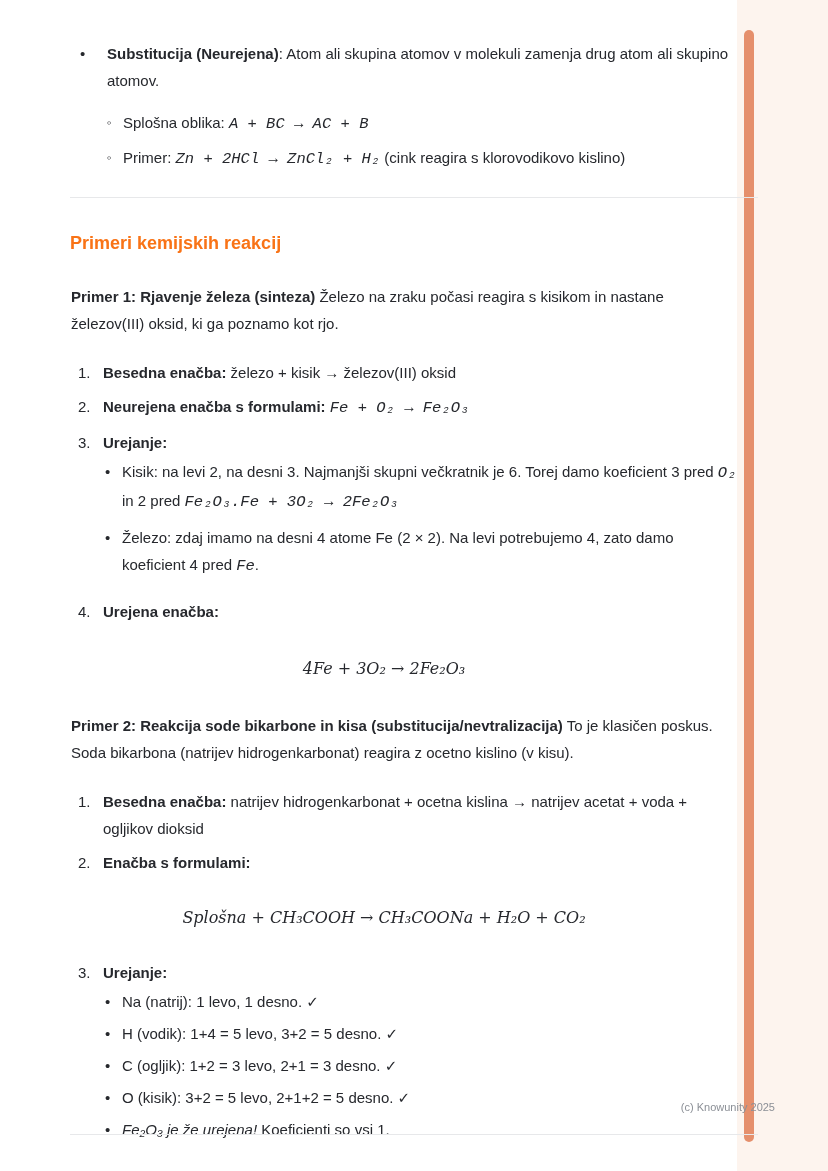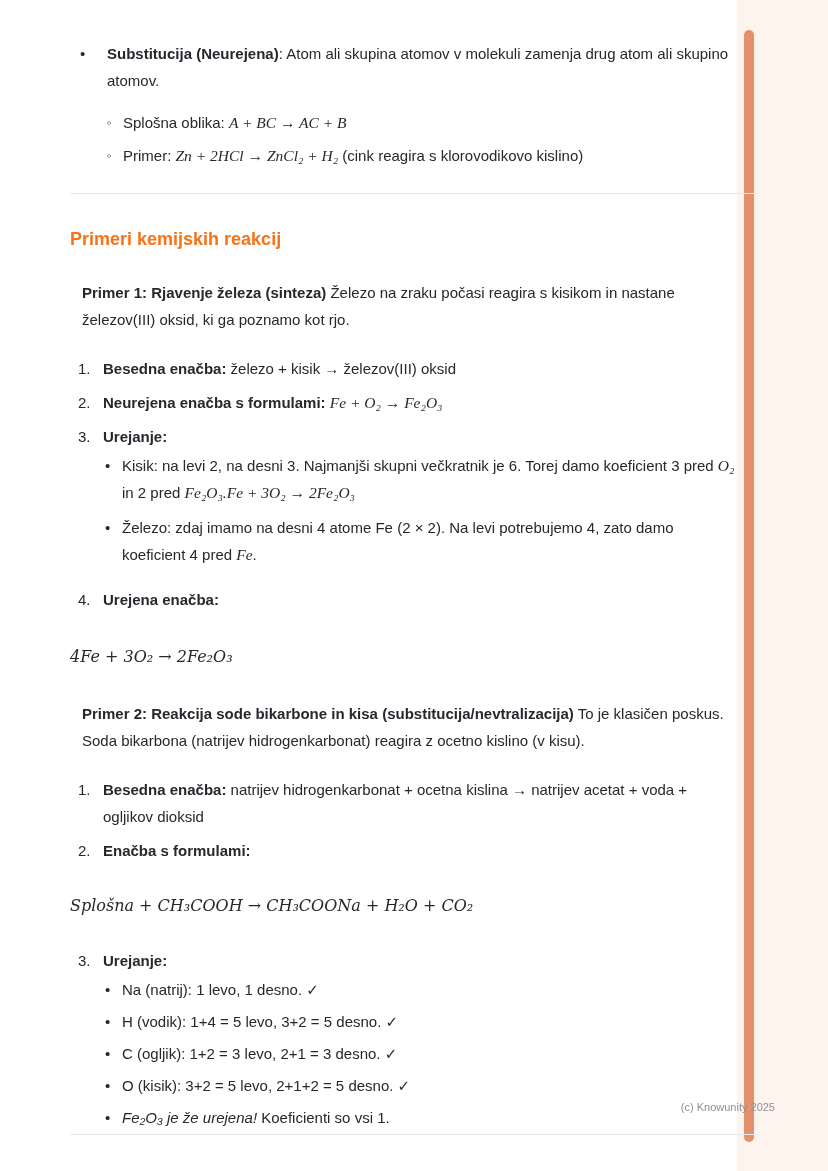--- a/index.html
+++ b/index.html
@@ -3,37 +3,37 @@
 <meta charset="utf-8">
 <style>
   html,body{margin:0;padding:0;}
   body{width:828px;height:1171px;background:#ffffff;font-family:"Liberation Sans","DejaVu Sans",sans-serif;}
   .page{position:relative;width:828px;height:1171px;background:#ffffff;overflow:hidden;}
   .side-strip{position:absolute;top:0;right:0;width:91px;height:1171px;background:#fdf4ee;z-index:0;}
   .accent-bar{position:absolute;left:744px;top:30px;width:10px;height:1112px;background:#e58f6c;border-radius:5px;z-index:1;}
   .content{position:relative;z-index:2;padding:40px 0 0 70px;width:668px;color:#26282d;font-size:15px;line-height:27px;}
   .b{font-weight:bold;}
   .i{font-style:italic;}
-  .math{font-family:Liberation Serif, serif;font-style:italic;font-size:15.5px;white-space:pre-wrap;}
+  .math{font-family:Liberation Mono, monospace;font-style:italic;font-size:15.5px;white-space:pre-wrap;}
   .row{display:flex;align-items:flex-start;}
   .marker{flex:none;color:#26282d;}
   .l1 .marker{width:27px;padding-left:10px;}
   .l2{margin-left:37px;margin-bottom:6px;}
   .l2 .marker{width:16px;font-size:13px;}
   .num .marker{width:25px;padding-left:8px;}
   .nest{margin-left:35px;margin-bottom:8px;}
   .nest .marker{width:17px;}
   .libody{flex:1;min-width:0;}
   hr.rule{border:none;border-top:1px solid #e7e8ea;width:688px;margin:24px 0 0 0;}
   .heading{color:#f97316;font-size:18px;font-weight:bold;margin:30px 0 0 0;line-height:30px;}
-  .para{margin:25px 0 0 12px;}
+  .para{margin:25px 0 0 1px;}
   .listtop{margin-top:22px;}
   .num{margin-bottom:7px;}
   .step4{margin-top:18px;}
-  .eq{text-align:left;font-family:"DejaVu Serif","Liberation Serif",serif;font-style:italic;font-size:16px;margin:30px 40px 30px 0;}
+  .eq{text-align:center;font-family:"DejaVu Serif","Liberation Serif",serif;font-style:italic;font-size:16px;margin:30px 40px 30px 0;}
   .checks .row{margin-bottom:5px;}
   .credit{position:absolute;top:1101px;right:53px;font-size:11px;color:#8b8f96;z-index:3;}
   .bottom-rule{position:absolute;left:70px;top:1134px;width:688px;border-top:1px solid #e7e8ea;z-index:2;}
 </style>
 </head>
 <body>
 
 <div class="page">
   <div class="side-strip"></div>
   <div class="accent-bar"></div>

